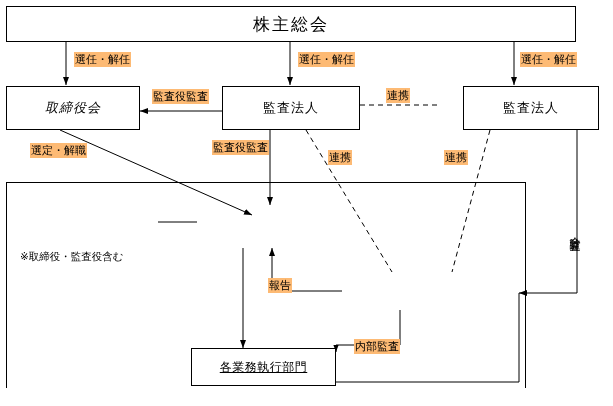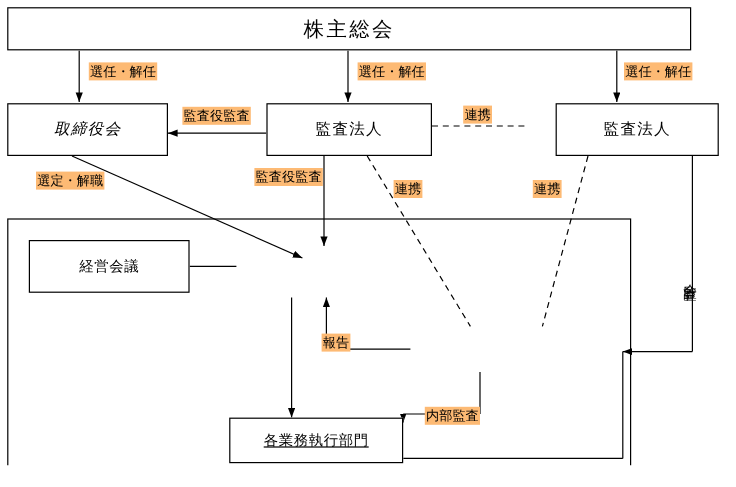--- a/index.html
+++ b/index.html
@@ -142,23 +142,20 @@
   <div class="box node" style="left:222px; top:86px; width:138px; height:44px;">
     <span>監査法人</span>
   </div>
 
   <div class="box node" style="left:463px; top:86px; width:136px; height:44px;">
     <span>監査法人</span>
   </div>
 
   <div class="group-box" style="left:6px; top:182px; width:520px; height:218px;"></div>
 
-  <div class="box node-sm" style="left:24px; top:200px; width:134px; height:44px;">
-    <span>経営会議</span>
-  </div>
 
 
 
   <div class="box node-sm" style="left:191px; top:348px; width:145px; height:38px;text-decoration:underline;">
     <span>各業務執行部門</span>
   </div>
 
   <div class="edge-label" style="left:74px; top:52px;">選任・解任</div>
 
   <div class="edge-label" style="left:298px; top:52px;">選任・解任</div>
@@ -176,14 +173,15 @@
   <div class="edge-label" style="left:444px; top:150px;">連携</div>
 
   <div class="edge-label" style="left:30px; top:143px;">選定・解職</div>
 
   <div class="edge-label" style="left:268px; top:278px;">報告</div>
 
   <div class="edge-label" style="left:354px; top:339px;">内部監査</div>
 
   <div class="vertical-label" style="left:566px; top:228px;">会計監査</div>
 
+  <div class="note" style="left:20px; top:250px;">※取締役・監査役含む</div>
 
 </div>
 
 </body></html>

